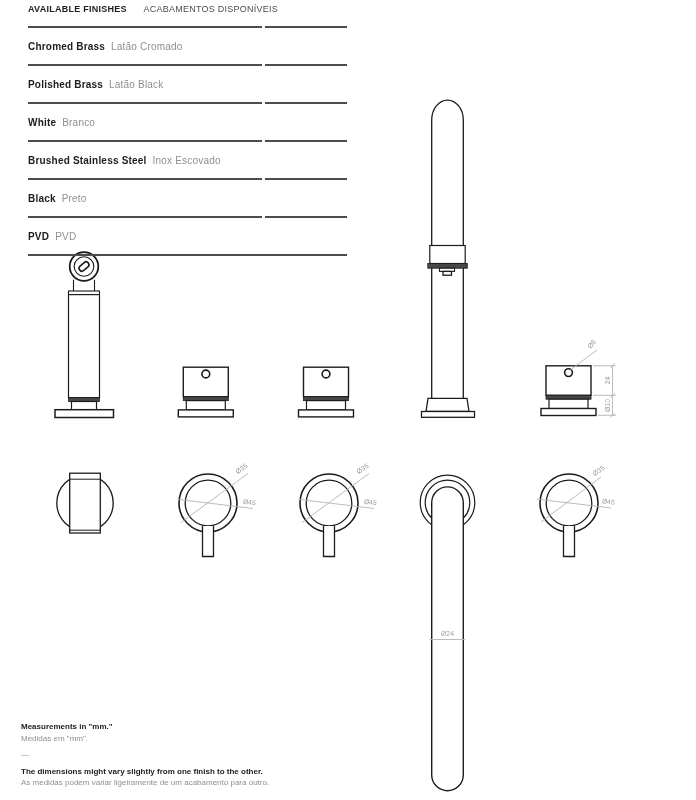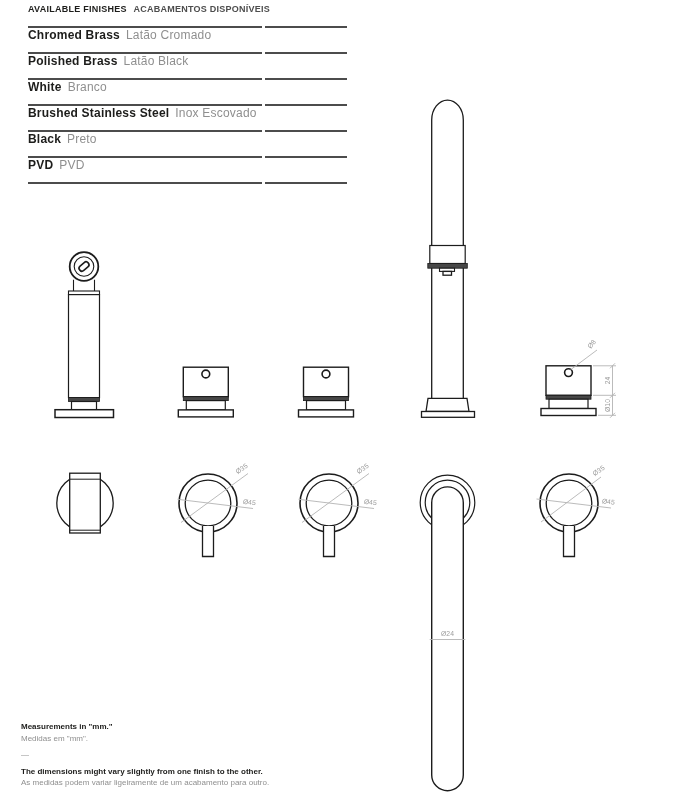--- a/index.html
+++ b/index.html
@@ -5,24 +5,24 @@
   html,body{margin:0;padding:0;}
   *{box-sizing:border-box;}
   .page{position:relative;width:696px;height:800px;background:#ffffff;overflow:hidden;
         font-family:"Liberation Sans",sans-serif;}
   .drawings{position:absolute;left:0;top:0;}
 
   
   .finishes{position:absolute;left:28px;top:4px;width:319px;}
   .fin-title{font-size:9px;letter-spacing:.25px;line-height:11px;margin-bottom:11px;white-space:nowrap;}
   .fin-title .en{font-weight:bold;color:#1d1d1b;margin-top:27px;}
-  .fin-title .pt{color:#4d4d4d;margin-left:4px;font-weight:bold;}
+  .fin-title .pt{color:#4d4d4d;margin-left:14px;}
   .fin-rows{position:relative;}
-  .fin-row{height:26px;border-top:2px solid #4c4c4c;display:flex;align-items:flex-start;
-           font-size:12px;letter-spacing:.2px;white-space:nowrap;}
+  .fin-row{height:38px;border-top:2px solid #4c4c4c;display:flex;align-items:center;
+           font-size:10px;letter-spacing:.2px;white-space:nowrap;}
   .fin-row .en{font-weight:bold;color:#1d1d1b;}
   .fin-row .pt{color:#8f8f8f;margin-left:6px;}
   .fin-end{height:2px;background:#4c4c4c;}
   .rule-gap{position:absolute;left:234px;top:0;width:3px;height:196px;background:#fff;}
 
   
   .notes{position:absolute;left:21px;top:721px;font-size:8px;line-height:11.5px;white-space:nowrap;}
   .note-en{font-weight:bold;color:#1d1d1b;}
   .note-pt{color:#8f8f8f;}
   .note-dash{color:#8f8f8f;margin:5px 0;}

